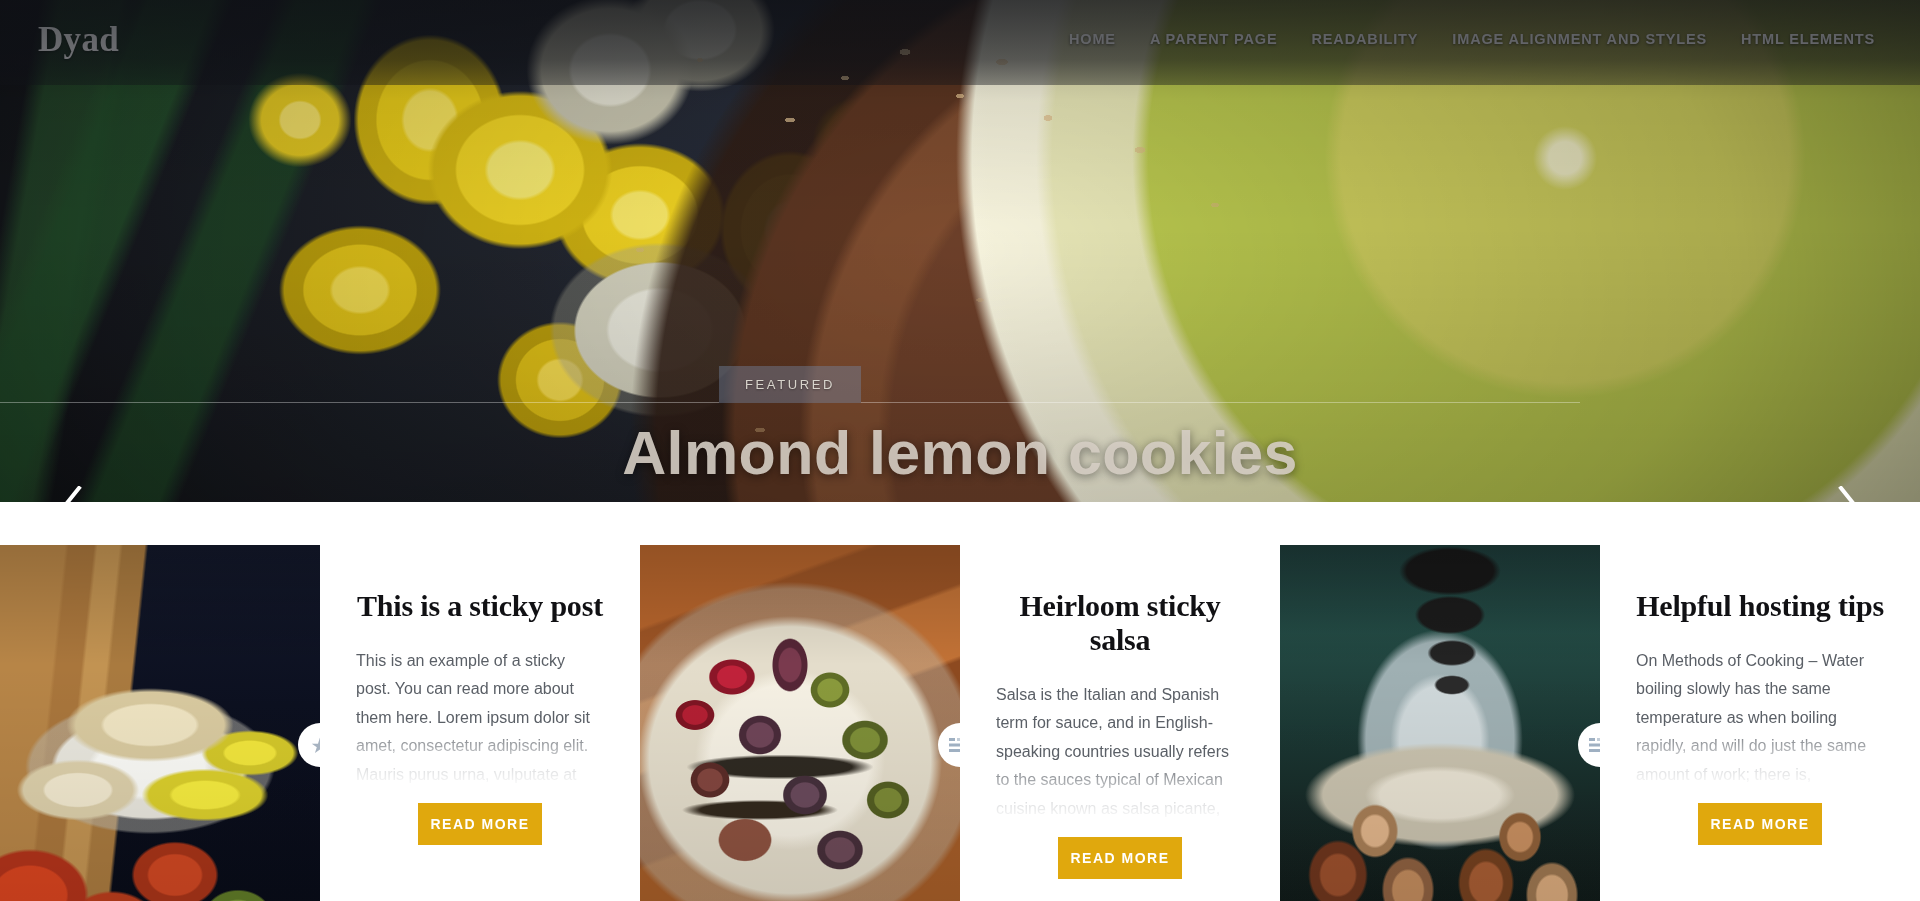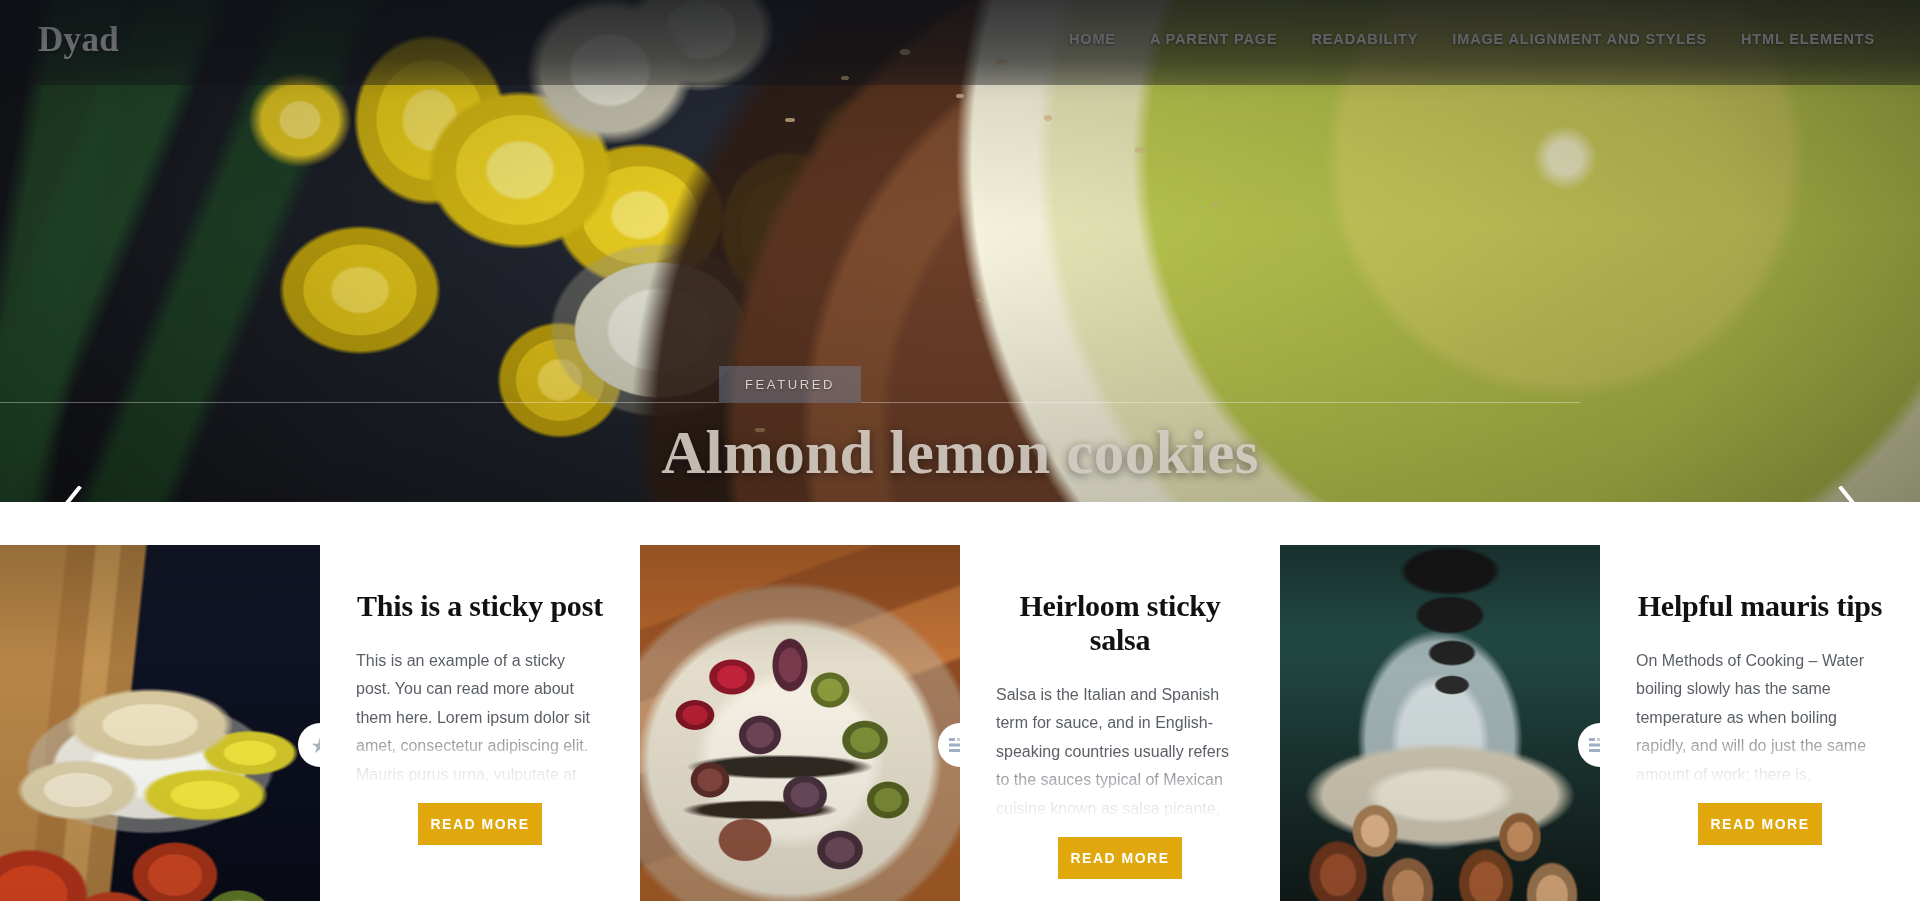--- a/index.html
+++ b/index.html
@@ -126,21 +126,21 @@
     background:rgba(116,137,168,.42);
     color:#d8d4cc;
     font-size:13px; letter-spacing:2.6px;
     text-transform:uppercase;
     font-weight:500;
     text-shadow:0 1px 2px rgba(0,0,0,.35);
   }
   #hero-title {
     position:absolute; left:0; top:418px;
     width:1920px; text-align:center;
-    font-family:Liberation Serif, serif;
+    font-family:Liberation Sans, sans-serif;
     font-weight:bold;
     font-size:61px;
     letter-spacing:.4px;
     color:rgba(214,206,196,.90);
     text-shadow:0 2px 10px rgba(0,0,0,.45);
     z-index:4;
   }
 
   
   .slider-arrow {
@@ -365,21 +365,21 @@
       <svg class="list-glyph" width="22" height="16" viewBox="0 0 22 16">
         <rect x="0" y="1" width="6" height="3" fill="#9fb0c2"></rect>
         <rect x="8" y="1" width="14" height="3" fill="#c3ced9"></rect>
         <rect x="0" y="6.5" width="22" height="3" fill="#9fb0c2"></rect>
         <rect x="0" y="12" width="12" height="3" fill="#9fb0c2"></rect>
       </svg>
     </div>
   </div>
 
   <div class="panel panel-card">
-    <div class="card-title">Helpful mauris tips</div>
+    <div class="card-title">Helpful hosting tips</div>
     <div class="card-excerpt-wrap">
       <div class="card-excerpt">On Methods of Cooking – Water boiling slowly has the same temperature as when boiling rapidly, and will do just the same amount of work; there is, therefore, no object in wasting fuel to keep water boiling rapidly once it has reached a boil.</div>
       <div class="excerpt-fade"></div>
     </div>
     <button class="read-more">READ MORE</button>
   </div>
 
 </div>
 
 </body></html>

